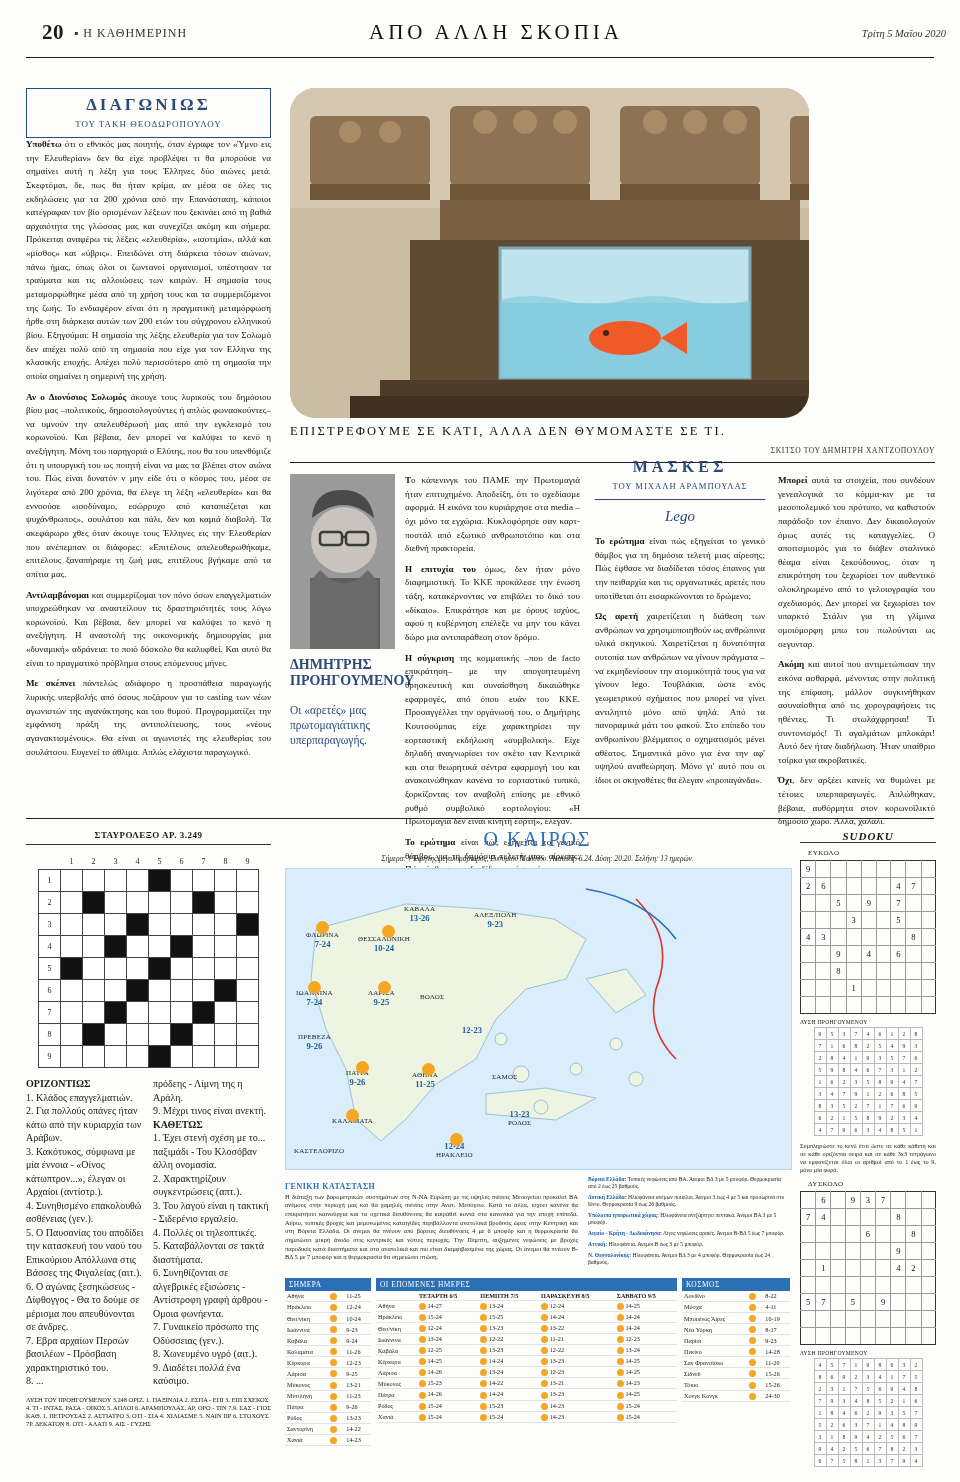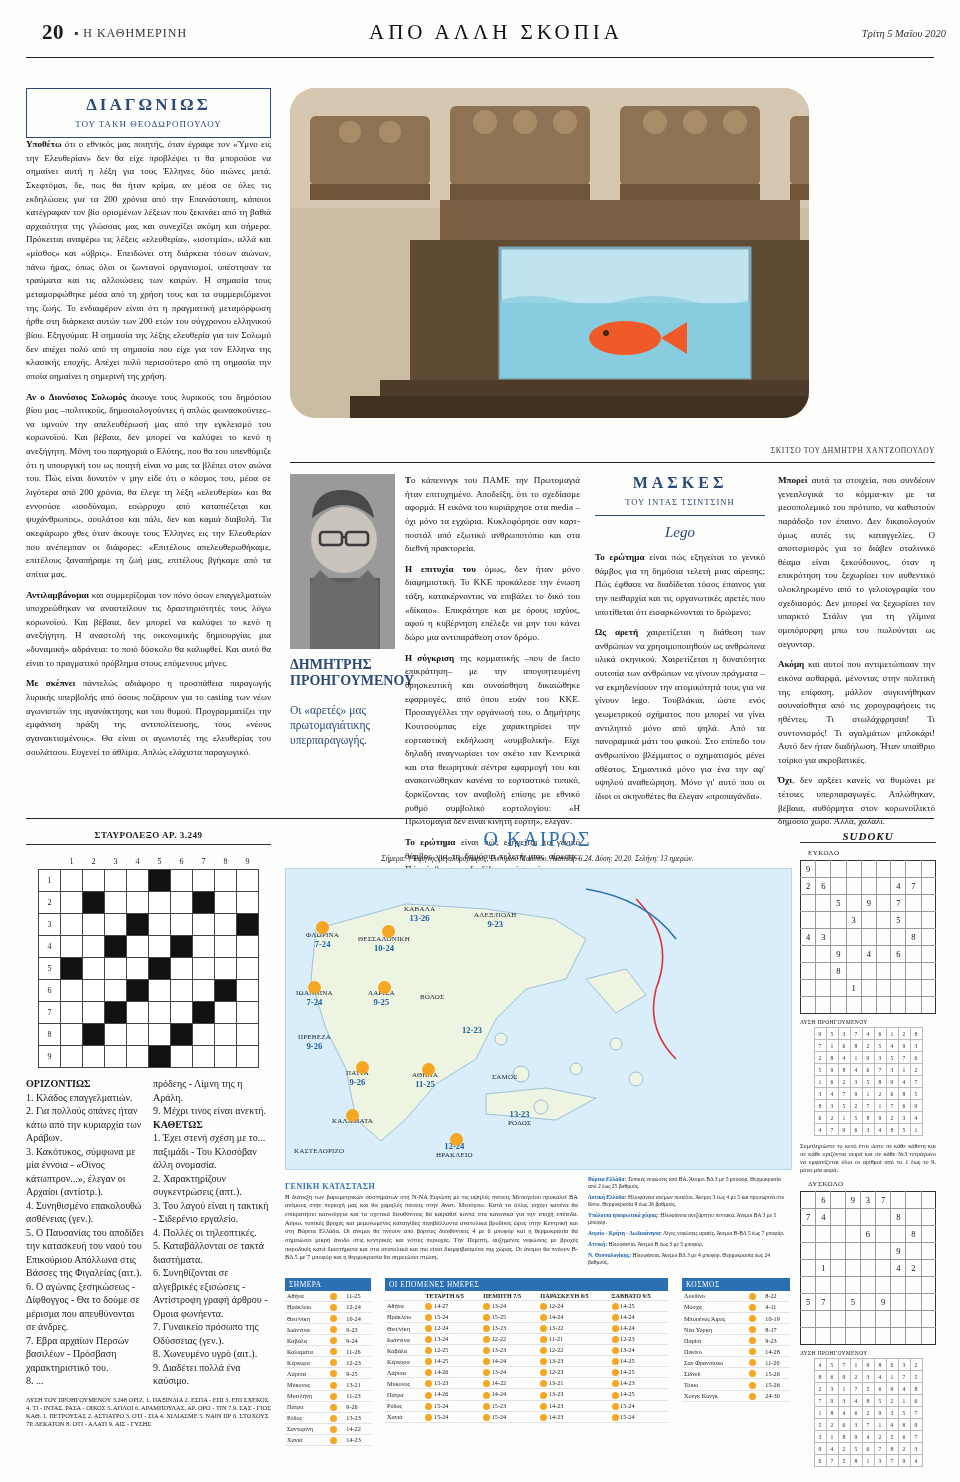--- a/index.html
+++ b/index.html
@@ -26,21 +26,21 @@
 
   
   .photo-wrap{position:absolute;left:290px;top:88px;width:519px;height:330px;overflow:hidden;background:#c8bba8;border-radius:26px;}
   .caption-big{position:absolute;left:290px;top:424px;width:645px;font-size:12.5px;letter-spacing:2.2px;color:#111;}
   .caption-credit{position:absolute;left:290px;top:446px;width:645px;text-align:right;font-size:7.6px;letter-spacing:.6px;color:#333;}
   .rule-mid{position:absolute;left:290px;top:462px;width:645px;height:1px;background:#222;}
 
   
   .col2{position:absolute;left:290px;top:474px;width:105px;}
   .col3{position:absolute;left:405px;top:474px;width:175px;}
-  .col4{position:absolute;left:595px;top:474px;width:170px;}
+  .col4{position:absolute;left:595px;top:458px;width:170px;}
   .col5{position:absolute;left:778px;top:474px;width:157px;}
   .portrait{width:105px;height:175px;background:#8e8e8e;overflow:hidden;position:relative;}
   .byline-name{font-size:14px;font-weight:bold;color:#2b4a7a;line-height:1.15;margin-top:8px;}
   .sub-italic{font-size:11.5px;line-height:1.3;color:#2b4a7a;margin-top:14px;}
   .masks-head{text-align:center;font-size:16px;letter-spacing:4px;color:#2b4a7a;font-weight:bold;}
   .masks-sub{text-align:center;font-size:8.6px;letter-spacing:1px;color:#2b4a7a;margin-top:5px;}
   .masks-rule{height:1px;background:#2b4a7a;margin:8px 0;}
   .masks-title{text-align:center;font-size:15px;font-style:italic;color:#2b4a7a;margin:6px 0 10px;}
 
   
@@ -164,20 +164,21 @@
 
       <ellipse cx="335" cy="250" rx="36" ry="17" fill="#f05a28"></ellipse>
       <path d="M371 250 l26 -16 v32 z" fill="#f05a28"></path>
       <circle cx="316" cy="245" r="3" fill="#3a2a16"></circle>
 
       <rect x="90" y="292" width="470" height="16" fill="#4e3c28"></rect>
       <rect x="60" y="308" width="530" height="22" fill="#3f3020"></rect>
       <text x="600" y="300" font-size="11" fill="#2a2118" font-family="Liberation Serif, serif">ΧΑΝΤΖ</text>
     </svg>
   </div>
+  <div class="caption-big">ΕΠΙΣΤΡΕΦΟΥΜΕ ΣΕ ΚΑΤΙ, ΑΛΛΑ ΔΕΝ ΘΥΜΟΜΑΣΤΕ ΣΕ ΤΙ.</div>
   <div class="caption-credit">ΣΚΙΤΣΟ ΤΟΥ ΔΗΜΗΤΡΗ ΧΑΝΤΖΟΠΟΥΛΟΥ</div>
   <div class="rule-mid"></div>
 
   <div class="col2">
     <div class="portrait">
       <svg width="105" height="175" viewBox="0 0 105 175">
         <rect width="105" height="175" fill="#9a9a9a"></rect>
         <circle cx="54" cy="66" r="33" fill="#c9c4bd"></circle>
         <rect x="20" y="104" width="70" height="71" fill="#5d5d5d"></rect>
         <path d="M30 96 q24 26 48 0 l10 12 v67 h-68 v-67 z" fill="#6b6b6b"></path>
@@ -196,21 +197,21 @@
   <div class="col3 body-text">
       <p><b>Τ</b>ο κάπενινγκ του ΠΑΜΕ την Πρωτομαγιά ήταν επιτυχημένο. Αποδείξη, ότι το σχεδίασμε αφορμά. Η εικόνα του κυριάρχησε στα media – όχι μόνο τα εγχώρια. Κυκλοφόρησε σαν καρτ-ποστάλ από εξωτικό ανθρωποτόπιο και στα διεθνή πρακτορεία.</p>
       <p><b>Η επιτυχία του</b> όμως, δεν ήταν μόνο διαφημιστική. Το ΚΚΕ προκάλεσε την ένωση τάξη, κατακέρνοντας να επιβάλει το δικό του «δίκαιο». Επικράτησε και με όρους ισχύος, αφού η κυβέρνηση επέλεξε να μην του κάνει δώρο μια αντιπαράθεση στον δρόμο.</p>
       <p><b>Η σύγκριση</b> της κομματικής –που de facto επικράτηση– με την απογοητευμένη θρησκευτική και συναίσθηση δικαιώθηκε εφαρμογές, από όπου ευάν του ΚΚΕ. Προσαγγέλλει την οργάνωσή του, ο Δημήτρης Κουτσούμπας είχε χαρακτηρίσει την εορταστική εκδήλωση «συμβολική». Είχε δηλαδή αναγνωρίσει τον σκέτο ταν Κεντρικά και στα θεωρητικά σέντρα εφαρμογή του και ανακοινώθηκαν κανένα το εορταστικό τυπικό, ξορκίζοντας τον αναβολή επίσης με εθνικό ρυθμό συμβολικό εορτολογίου: «Η Πρωτομαγιά δεν είναι κινητή εορτή», έλεγαν.</p>
       <p><b>Το ερώτημα</b> είναι πώς εξηγείται το γενικό θάμβος για τη δημόσια τελετή μιας αίρεσης; Πώς έφθασε να διαδίδεται τόσος έπαινος για την πειθαρχία και τις οργανωτικές αρετές που υποτίθεται ότι εισαρκώνονται το δρώμενο;</p>
       <p><b>Ως αρετή</b> χαιρετίζεται η διάθεση των ανθρώπων να χρησιμοποιηθούν ως ανθρώπινα υλικά σκηνικού. Χαιρετίζεται η δυνατότητα ουτοπία των ανθρώπων να γίνουν πράγματα – να εκμηδενίσουν την ατομικότητά τους για να γίνουν lego. Τουβλάκια, ώστε ενός γεωμετρικού σχήματος που μπορεί να γίνει αντιληπτό μόνο από ψηλά. Από τα πανοραμικά μάτι του φακού. Στο επίπεδο του ανθρωπίνου βλέμματος ο σχηματισμός μένει αθέατος. Σημαντικά μόνο για ένα την αφ' υψηλού αναθεώρηση. Μόνο γι' αυτό που οι ίδιοι οι σκηνοθέτες θα έλεγαν «προπαγάνδα».</p>
     </div>
 
   <div class="col4">
     <div class="masks-head">ΜΑΣΚΕΣ</div>
-    <div class="masks-sub">ΤΟΥ ΙΝΤΑΣ ΤΣΙΝΤΣΙΝΗ</div>
+    <div class="masks-sub">ΤΟΥ ΜΙΧΑΛΗ ΑΡΑΜΠΟΥΛΑΣ</div>
     <div class="masks-rule"></div>
     <div class="masks-title">Lego</div>
     <div class="body-text">
         <p><b>Το ερώτημα</b> είναι πώς εξηγείται το γενικό θάμβος για τη δημόσια τελετή μιας αίρεσης; Πώς έφθασε να διαδίδεται τόσος έπαινος για την πειθαρχία και τις οργανωτικές αρετές που υποτίθεται ότι εισαρκώνονται το δρώμενο;</p>
         <p><b>Ως αρετή</b> χαιρετίζεται η διάθεση των ανθρώπων να χρησιμοποιηθούν ως ανθρώπινα υλικά σκηνικού. Χαιρετίζεται η δυνατότητα ουτοπία των ανθρώπων να γίνουν πράγματα – να εκμηδενίσουν την ατομικότητά τους για να γίνουν lego. Τουβλάκια, ώστε ενός γεωμετρικού σχήματος που μπορεί να γίνει αντιληπτό μόνο από ψηλά. Από τα πανοραμικά μάτι του φακού. Στο επίπεδο του ανθρωπίνου βλέμματος ο σχηματισμός μένει αθέατος. Σημαντικά μόνο για ένα την αφ' υψηλού αναθεώρηση. Μόνο γι' αυτό που οι ίδιοι οι σκηνοθέτες θα έλεγαν «προπαγάνδα».</p>
       </div>
   </div>
 
   <div class="col5 body-text">
       <p><b>Μπορεί</b> αυτά τα στοιχεία, που συνδέουν γενεαλογικά το κόμμα-κιν με τα μεσοπολεμικό του πρότυπο, να καθιστούν παράδοξο τον έπαινο. Δεν δικαιολογούν όμως αυτές τις καταγγελίες. Ο αποιτσμισμός για το διάβεν σταλινικό θέαμα είναι ξεκούδουνος, όταν η επικρότηση του ξεχωρίσει τον αυθεντικό ολοκληρωμένο από το γελοιογραφία του σχεδιασμός. Δεν μπορεί να ξεχωρίσει τον υπαρκτό Στάλιν για τη γλίμινα ομοιόμορφη μπω του πωλούνται ως σεγυνταρ.</p>
@@ -490,21 +491,21 @@
             <p style="margin:0 0 4px"><b>Βόρεια Ελλάδα:</b> Τοπικές νεφώσεις από ΒΑ. Άνεμοι ΒΔ 3 με 5 μποφόρ. Θερμοκρασία από 2 έως 25 βαθμούς.</p>
             <p style="margin:0 0 4px"><b>Δυτική Ελλάδα:</b> Ηλιοφάνεια ανέμων ποικίλοι. Άνεμοι 3 έως 4 με 5 και προσωρινά στο Ιόνιο. Θερμοκρασία 9 έως 26 βαθμούς.</p>
             <p style="margin:0 0 4px"><b>Υπόλοιπα ηπειρωτικά χώρας:</b> Ηλιοφάνεια ανεξάρτητο πεντακά. Άνεμοι ΒΑ 3 με 5 μποφόρ.</p>
             <p style="margin:0 0 4px"><b>Αιγαίο - Κρήτη - Δωδεκάνησα:</b> Λίγες νεφώσεις αραιές. Άνεμοι Β-ΒΔ 5 έως 7 μποφόρ.</p>
             <p style="margin:0 0 4px"><b>Αττική:</b> Ηλιοφάνεια. Άνεμοι Β έως 3 με 5 μποφόρ.</p>
             <p style="margin:0 0 4px"><b>Ν. Θεσσαλονίκης:</b> Ηλιοφάνεια. Άνεμοι ΒΔ 3 με 4 μποφόρ. Θερμοκρασία έως 24 βαθμούς.</p>
           </div>
       </div>
     </div>
 
-    <div style="display:flex;gap:14px;margin-top:8px">
+    <div style="display:flex;gap:5px;margin-top:8px">
       <div style="width:86px">
         <div class="tbl-head">ΣΗΜΕΡΑ</div>
         <table class="daytable">
             <tbody>
               <tr>
                 <td>Αθήνα</td>
                 <td><span class="dot"></span></td>
                 <td>11-25</td>
               </tr>
               <tr>

